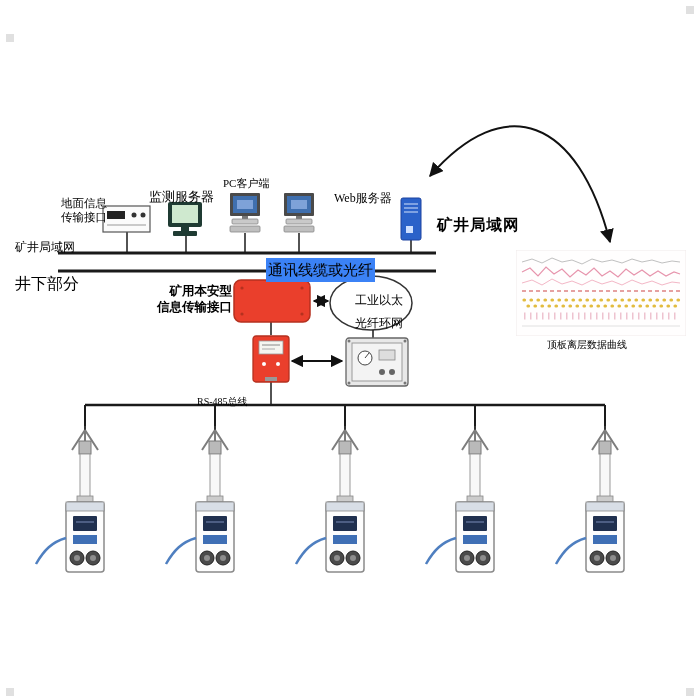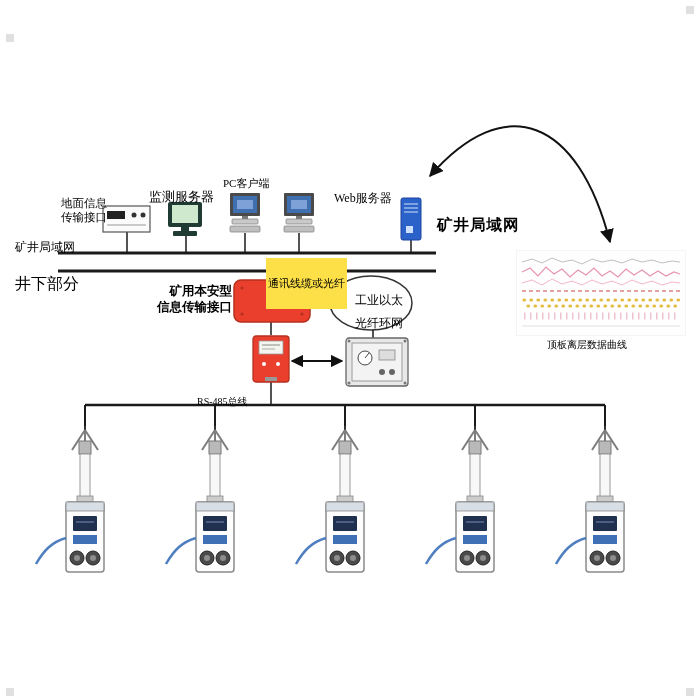--- a/index.html
+++ b/index.html
@@ -57,21 +57,21 @@
   </svg>
 
   <div class="lbl center" style="left:55px;top:197px;width:52px;font-size:11.5px">地面信息
 传输接口</div>
   <div class="lbl" style="left:149px;top:189px;font-size:13px">监测服务器</div>
   <div class="lbl" style="left:223px;top:177px;font-size:11px">PC客户端</div>
   <div class="lbl" style="left:334px;top:191px;font-size:12px">Web服务器</div>
   <div class="lbl" style="left:437px;top:216px;font-size:15.5px;font-weight:bold;letter-spacing:1px">矿井局域网</div>
   <div class="lbl" style="left:15px;top:240px;font-size:12px">矿井局域网</div>
   <div class="lbl" style="left:15px;top:274px;font-size:16px">井下部分</div>
-  <div class="lbl" style="left:266px;top:258px;font-size:11px;background:#fde047;padding:19px 2px">通讯线缆或光纤</div>
+  <div class="lbl" style="left:266px;top:258px;font-size:15px;background:#3b82f6;padding:3px 2px">通讯线缆或光纤</div>
   <div class="lbl center" style="left:144px;top:283px;width:88px;font-size:12.5px;font-weight:700;line-height:16px">矿用本安型
 信息传输接口</div>
   <div class="lbl center" style="left:339px;top:289px;width:64px;font-size:12px;line-height:23px">工业以太
 光纤环网</div>
   <div class="lbl" style="left:197px;top:396px;font-size:10px">RS-485总线</div>
   <div class="lbl" style="left:547px;top:339px;font-size:10px">顶板离层数据曲线</div>
 
   <svg class="abs" style="left:102px;top:203px;z-index:2" width="50" height="32">
     <rect x="1" y="3" width="47" height="26" fill="#fbfbfb" stroke="#555" stroke-width="1.2"></rect>
     <rect x="5" y="8" width="18" height="8" fill="#222"></rect>

